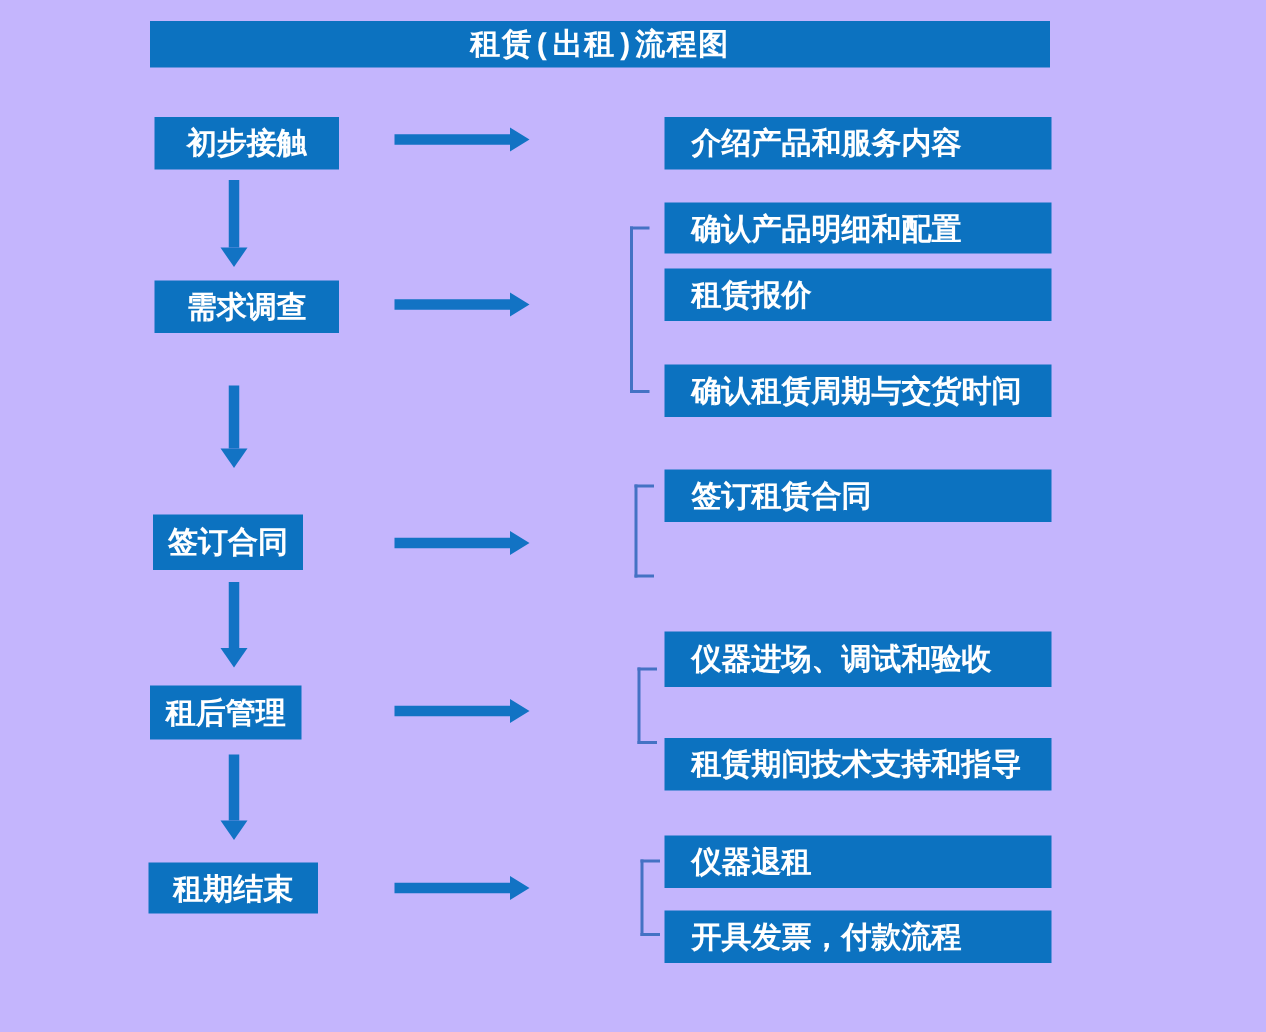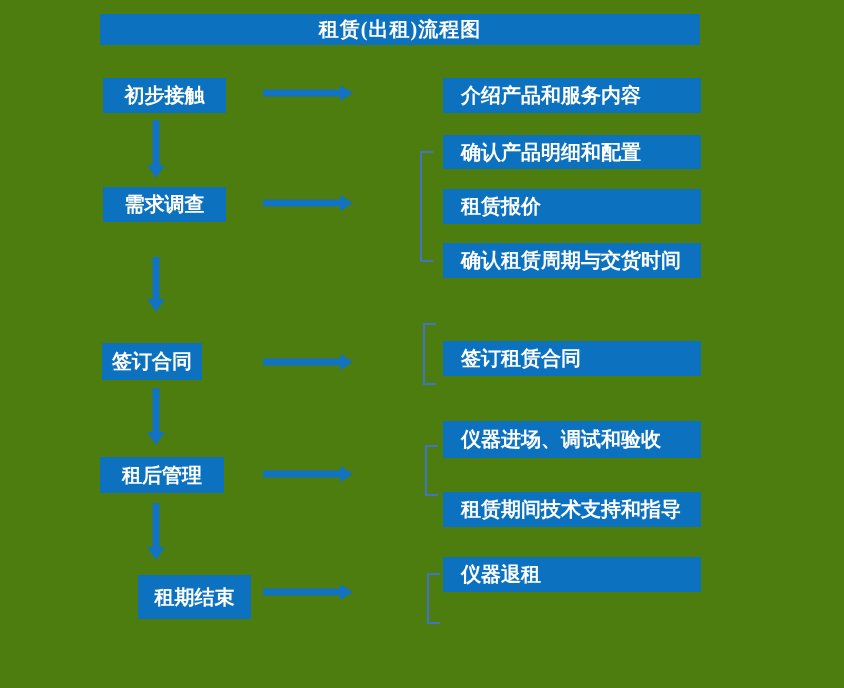--- a/index.html
+++ b/index.html
@@ -1,22 +1,22 @@
 <!DOCTYPE html>
 <html><head>
 <meta charset="utf-8">
 <style>
   html, body { margin: 0; padding: 0; background: #ffffff; }
   .canvas {
     position: relative;
     width: 844px;
     height: 688px;
-    background: #4d7c0f;
+    background: #c4b5fd;
     overflow: hidden;
-    font-family: Liberation Serif, serif;
+    font-family: Liberation Mono, monospace;
   }
   
   .title-bar {
     position: absolute;
     left: 100px; top: 14px;
     width: 600px; height: 31px;
     background: #0C72C0;
     color: #ffffff;
     font-size: 20px;
     font-weight: bold;
@@ -36,28 +36,28 @@
     align-items: center;
     box-sizing: border-box;
     white-space: nowrap;
   }
   .left-box { justify-content: center; }
   .right-box { width: 258px; height: 35px; left: 443px; padding-left: 18px; justify-content: flex-start; }
   
   .lb1 { left: 103px; top: 78px;  width: 123px; height: 35px; }
   .lb2 { left: 103px; top: 187px; width: 123px; height: 35px; }
   .lb3 { left: 102px; top: 343px; width: 100px; height: 37px; }
-  .lb4 { left: 100px; top: 457px; width: 124px; height: 36px; text-align: right; }
-  .lb5 { left: 99px;  top: 575px; width: 113px; height: 44px; margin-left: 39px; }
+  .lb4 { left: 100px; top: 457px; width: 101px; height: 36px; text-align: right; }
+  .lb5 { left: 99px;  top: 575px; width: 113px; height: 34px; }
   
   .rb1  { top: 78px; }
   .rb2  { top: 135px; height: 34px; text-align: right; }
-  .rb3  { top: 189px; align-items: center; }
+  .rb3  { top: 179px; align-items: center; }
   .rb4  { top: 243px; text-align: center; }
-  .rb5  { top: 313px; margin-top: 28px; }
+  .rb5  { top: 313px; }
   .rb6  { top: 364px; }
   .rb7  { top: 421px; height: 37px; align-items: center; }
   .rb8  { top: 492px; }
   .rb9  { top: 557px; }
   .rb10 { top: 607px; }
   
   .varrow { position: absolute; left: 147px; width: 18px; }
   .varrow::before {
     content: "";
     position: absolute;
@@ -175,14 +175,17 @@
   </div>
   <div class="box right-box rb7">
     <span>仪器进场、调试和验收</span>
   </div>
   <div class="box right-box rb8">
     <span>租赁期间技术支持和指导</span>
   </div>
   <div class="box right-box rb9">
     <span>仪器退租</span>
   </div>
+  <div class="box right-box rb10">
+    <span>开具发票，付款流程</span>
+  </div>
 
 </div>
 
 </body></html>

